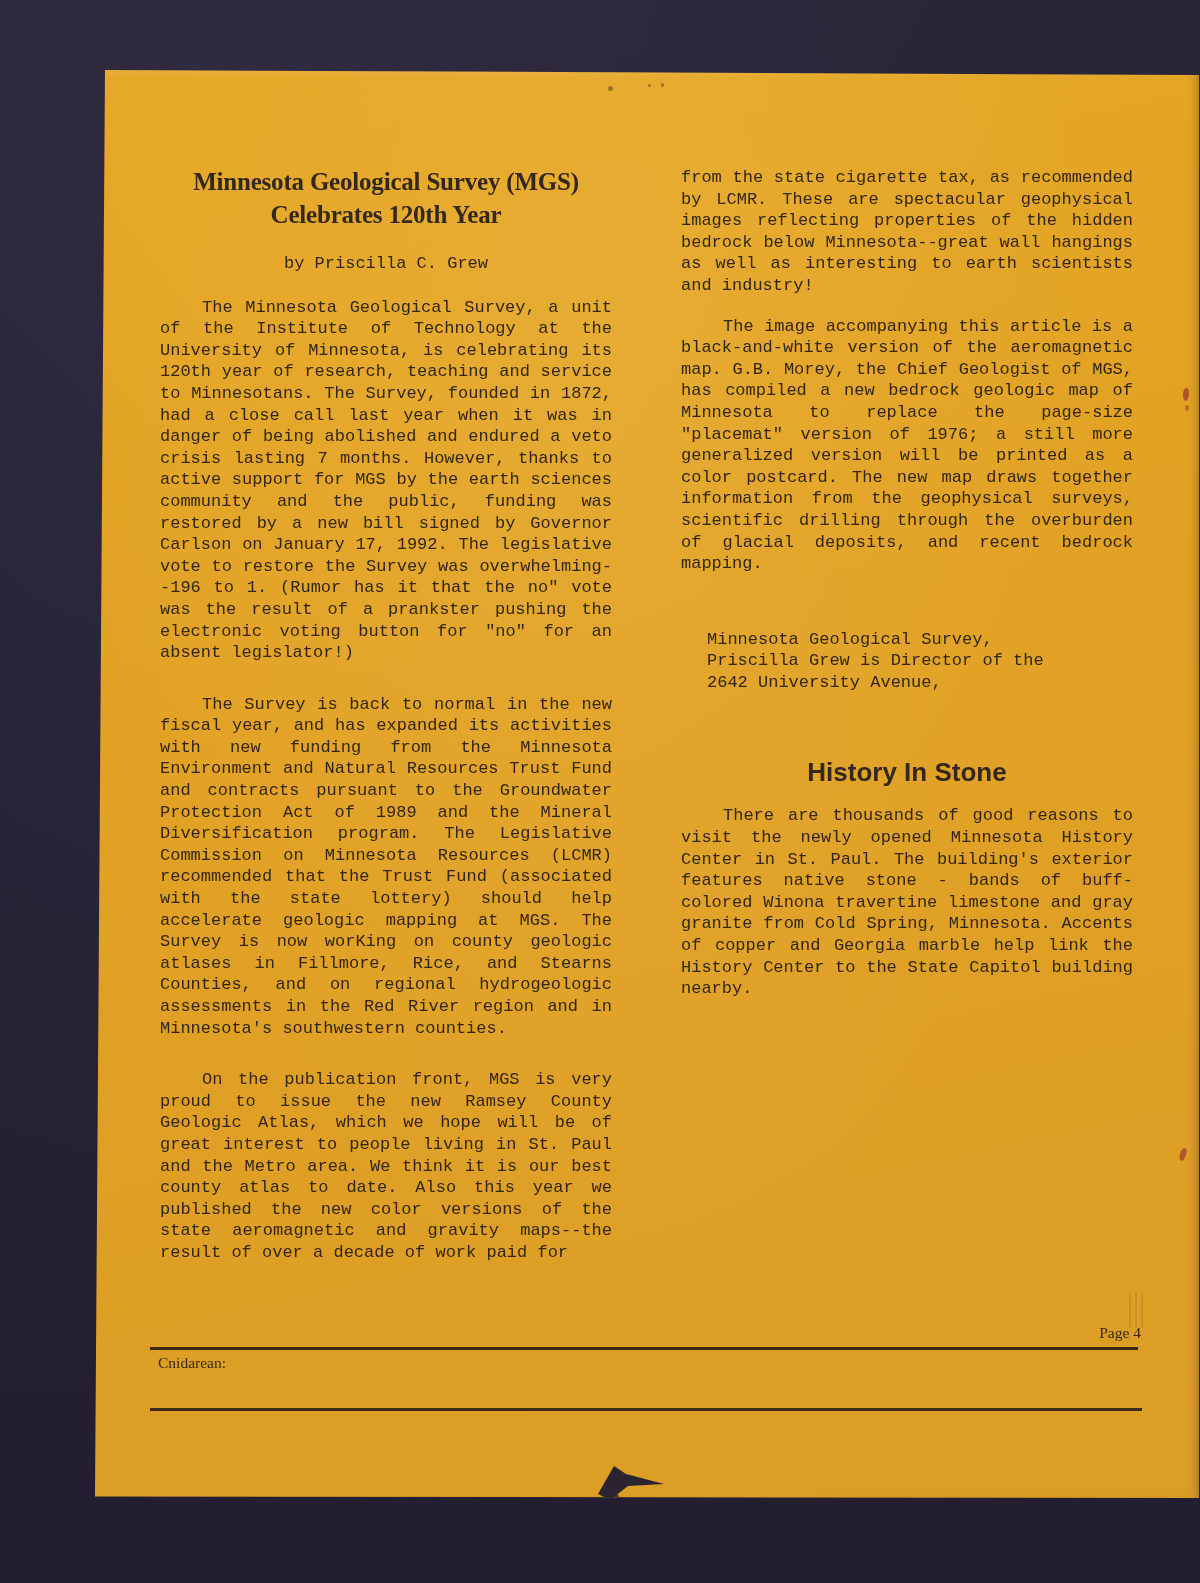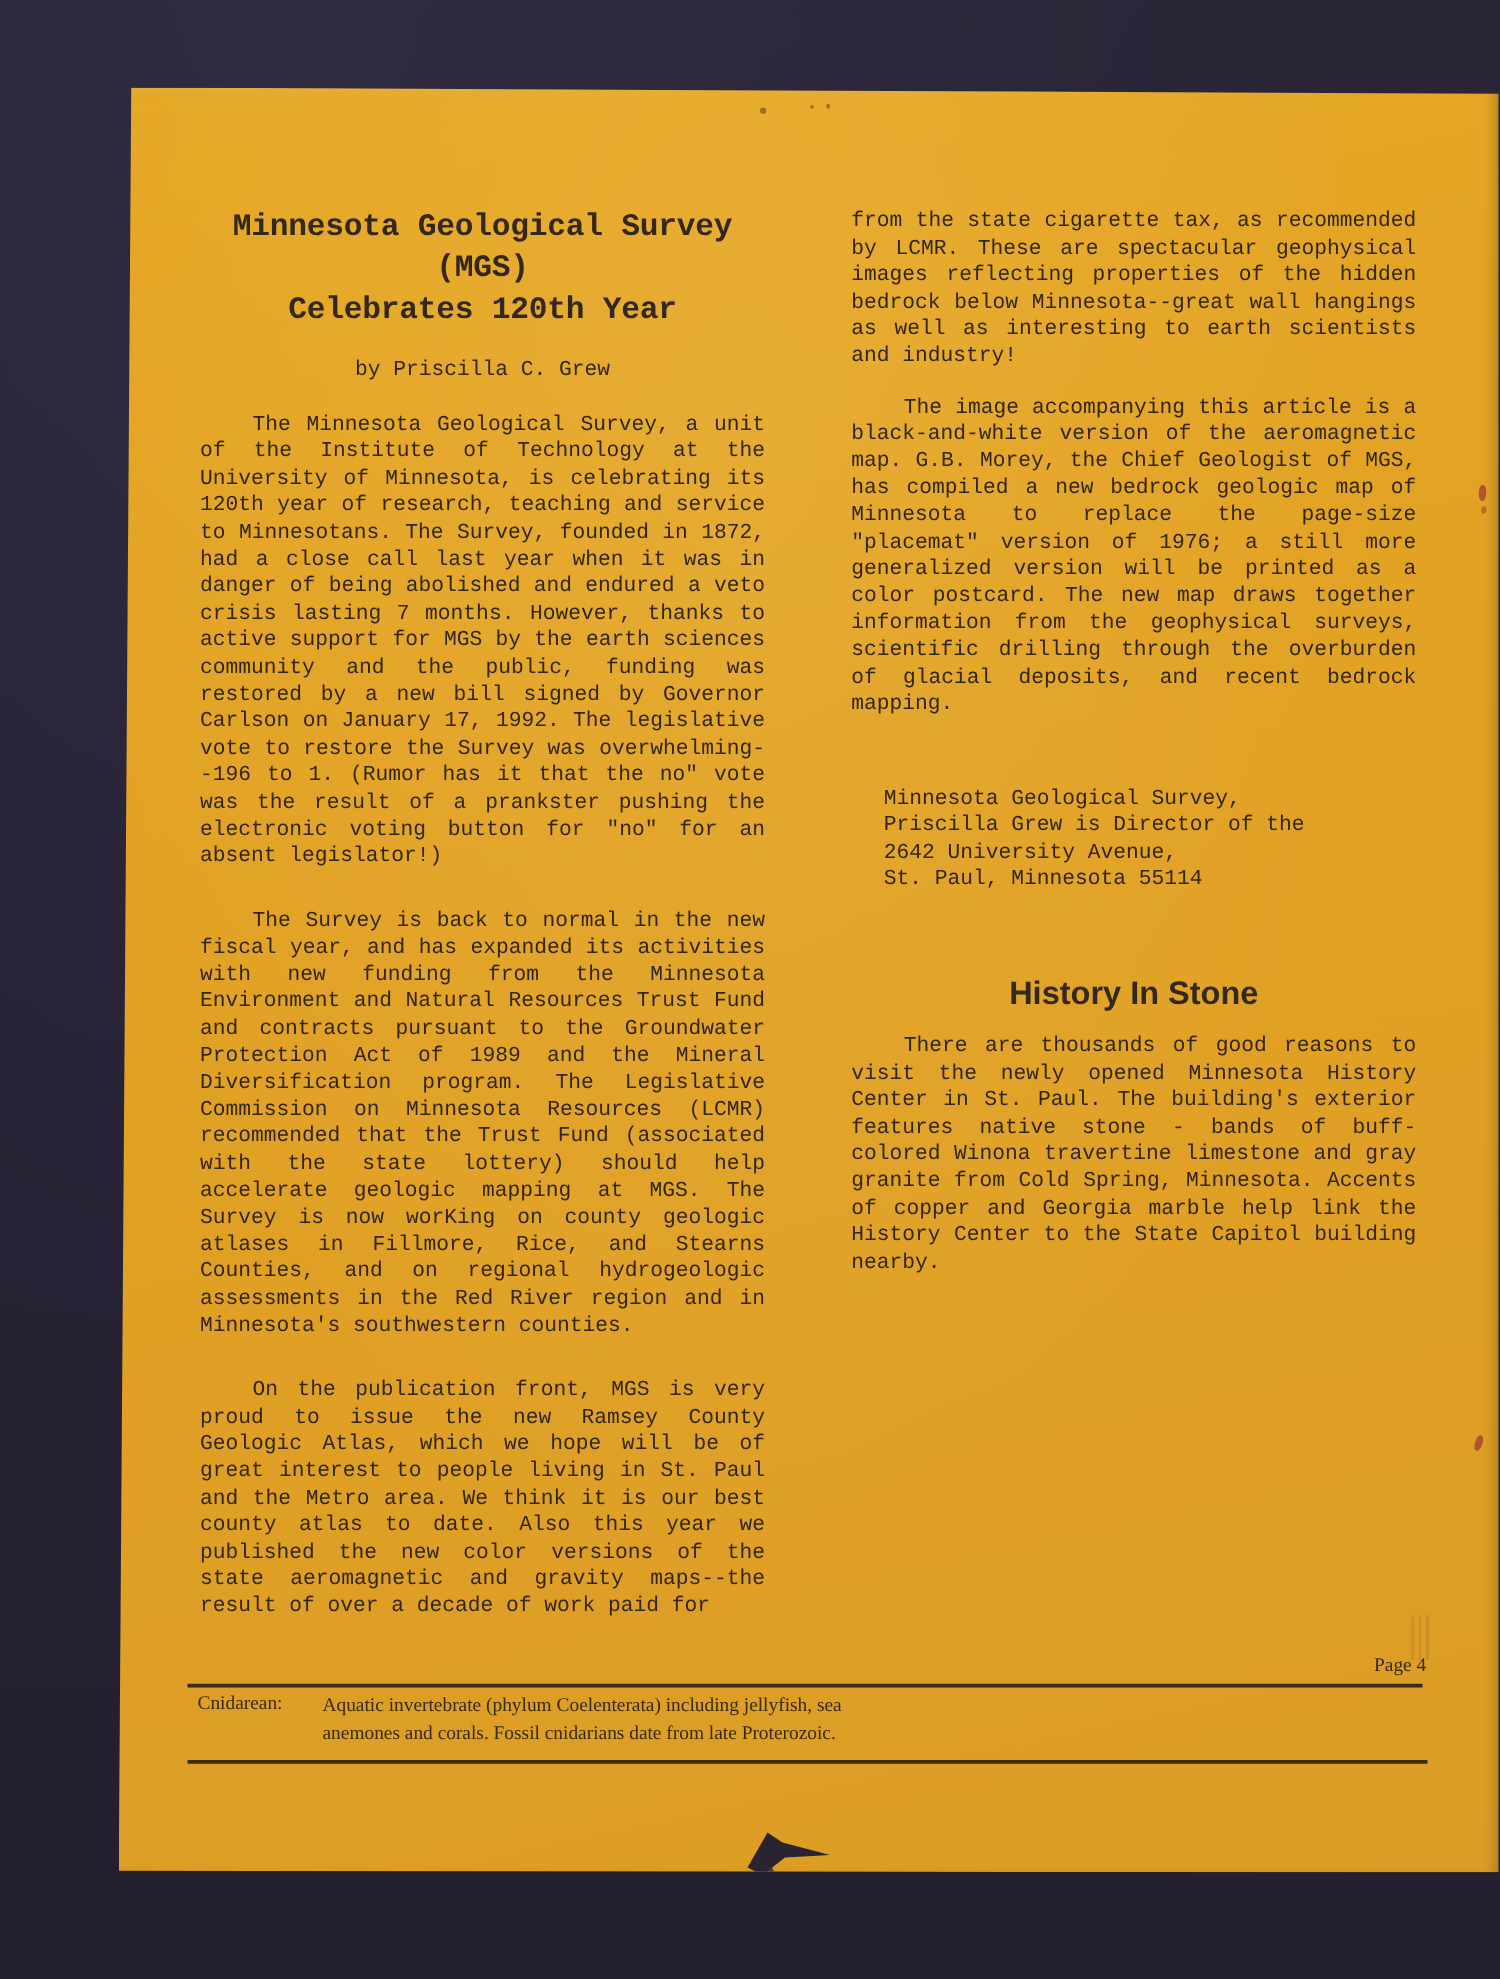--- a/index.html
+++ b/index.html
@@ -30,21 +30,21 @@
     width: 452px;
     font-family: "Liberation Mono", monospace;
     font-size: 17px; line-height: 21.6px;
     color: #32261a;
   }
   .col-left  { left: 65px; }
   .col-right { left: 586px; }
   .article-title {
     margin: 95px 0 12px 0;
     text-align: center;
-    font-family: Liberation Mono, monospace;
+    font-family: Liberation Serif, serif;
     font-weight: bold; font-size: 25px; line-height: 33px;
     letter-spacing: -0.2px;
     color: #33281d;
   }
   .byline {
     margin-top: 22px;
     text-align: center;
     font-size: 17px;
   }
   .body-par {
@@ -135,32 +135,27 @@
       <p class="body-par">On the publication front, MGS is very proud to issue the new Ramsey County Geologic Atlas, which we hope will be of great interest to people living in St. Paul and the Metro area.  We think it is our best county atlas to date.  Also this year we published the new color versions of the state aeromagnetic and gravity maps--the result of over a decade  of work paid for</p>
     </div>
 
     <div class="col col-right">
       <p class="body-par no-indent lead">from the state cigarette tax, as recommended by LCMR.  These are spectacular geophysical images reflecting properties of the hidden bedrock below Minnesota--great wall hangings as well as interesting to earth scientists and industry!</p>
       <p class="body-par">The image accompanying this article is a black-and-white version of the aeromagnetic map.  G.B. Morey, the Chief Geologist of MGS, has compiled a new bedrock geologic map of Minnesota to replace the page-size "placemat" version of 1976; a still more generalized version will be printed as a color postcard.  The new map draws together information from the geophysical surveys, scientific drilling through the overburden of glacial deposits, and recent bedrock mapping.</p>
       <div class="author-block">
         <div>Minnesota Geological Survey,</div>
         <div>Priscilla Grew is Director of the</div>
         <div>2642 University Avenue,</div>
-        <div>St. Paul, Minnesota 55114</div>
       </div>
       <div class="section-heading">History In Stone</div>
       <p class="body-par section-par">There are thousands of good reasons to visit the newly opened Minnesota History Center in St. Paul.  The building's exterior features native stone - bands of buff-colored Winona travertine limestone and gray granite from Cold Spring, Minnesota.  Accents of copper and Georgia marble help link the History Center to the State Capitol building nearby.</p>
     </div>
 
     <div class="footer-rule rule-top"></div>
     <div class="footer-term">Cnidarean:</div>
-    <div class="footer-def">
-      <div>Aquatic invertebrate (phylum Coelenterata) including jellyfish, sea</div>
-      <div>anemones and corals.  Fossil cnidarians date from late Proterozoic.</div>
-    </div>
     <div class="footer-page">Page 4</div>
     <div class="footer-rule rule-bottom"></div>
 
     <div class="pencil-marks"></div>
 
     <svg class="fold-mark" width="78" height="44" viewBox="0 0 78 44">
       <polygon points="6,32 22,4 34,12 72,22 36,24 18,38" fill="#2a2430"></polygon>
       <polygon points="18,36 26,32 30,44 22,44" fill="#2a2430" opacity="0.8"></polygon>
     </svg>
 

